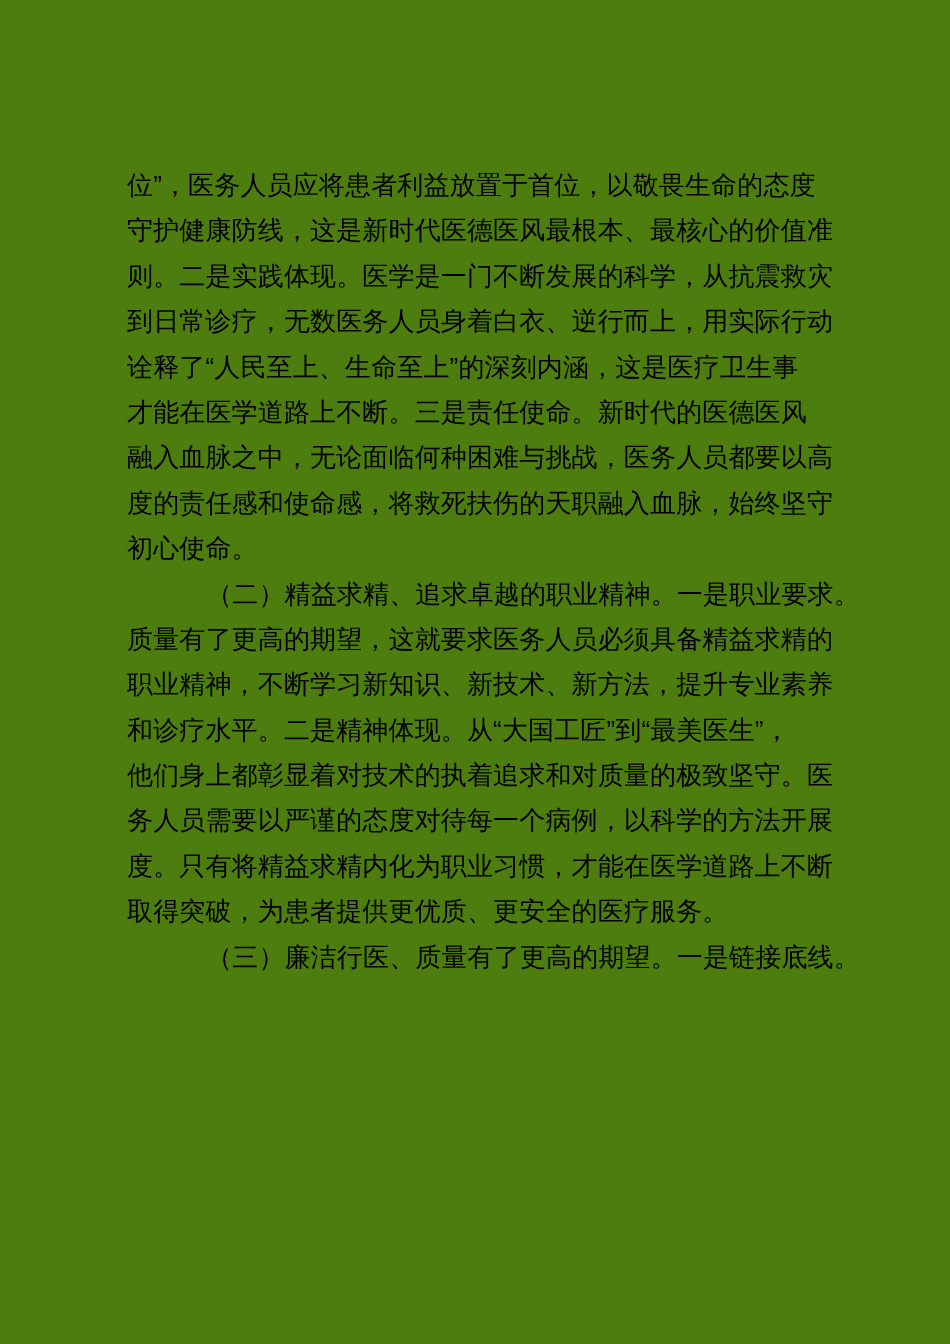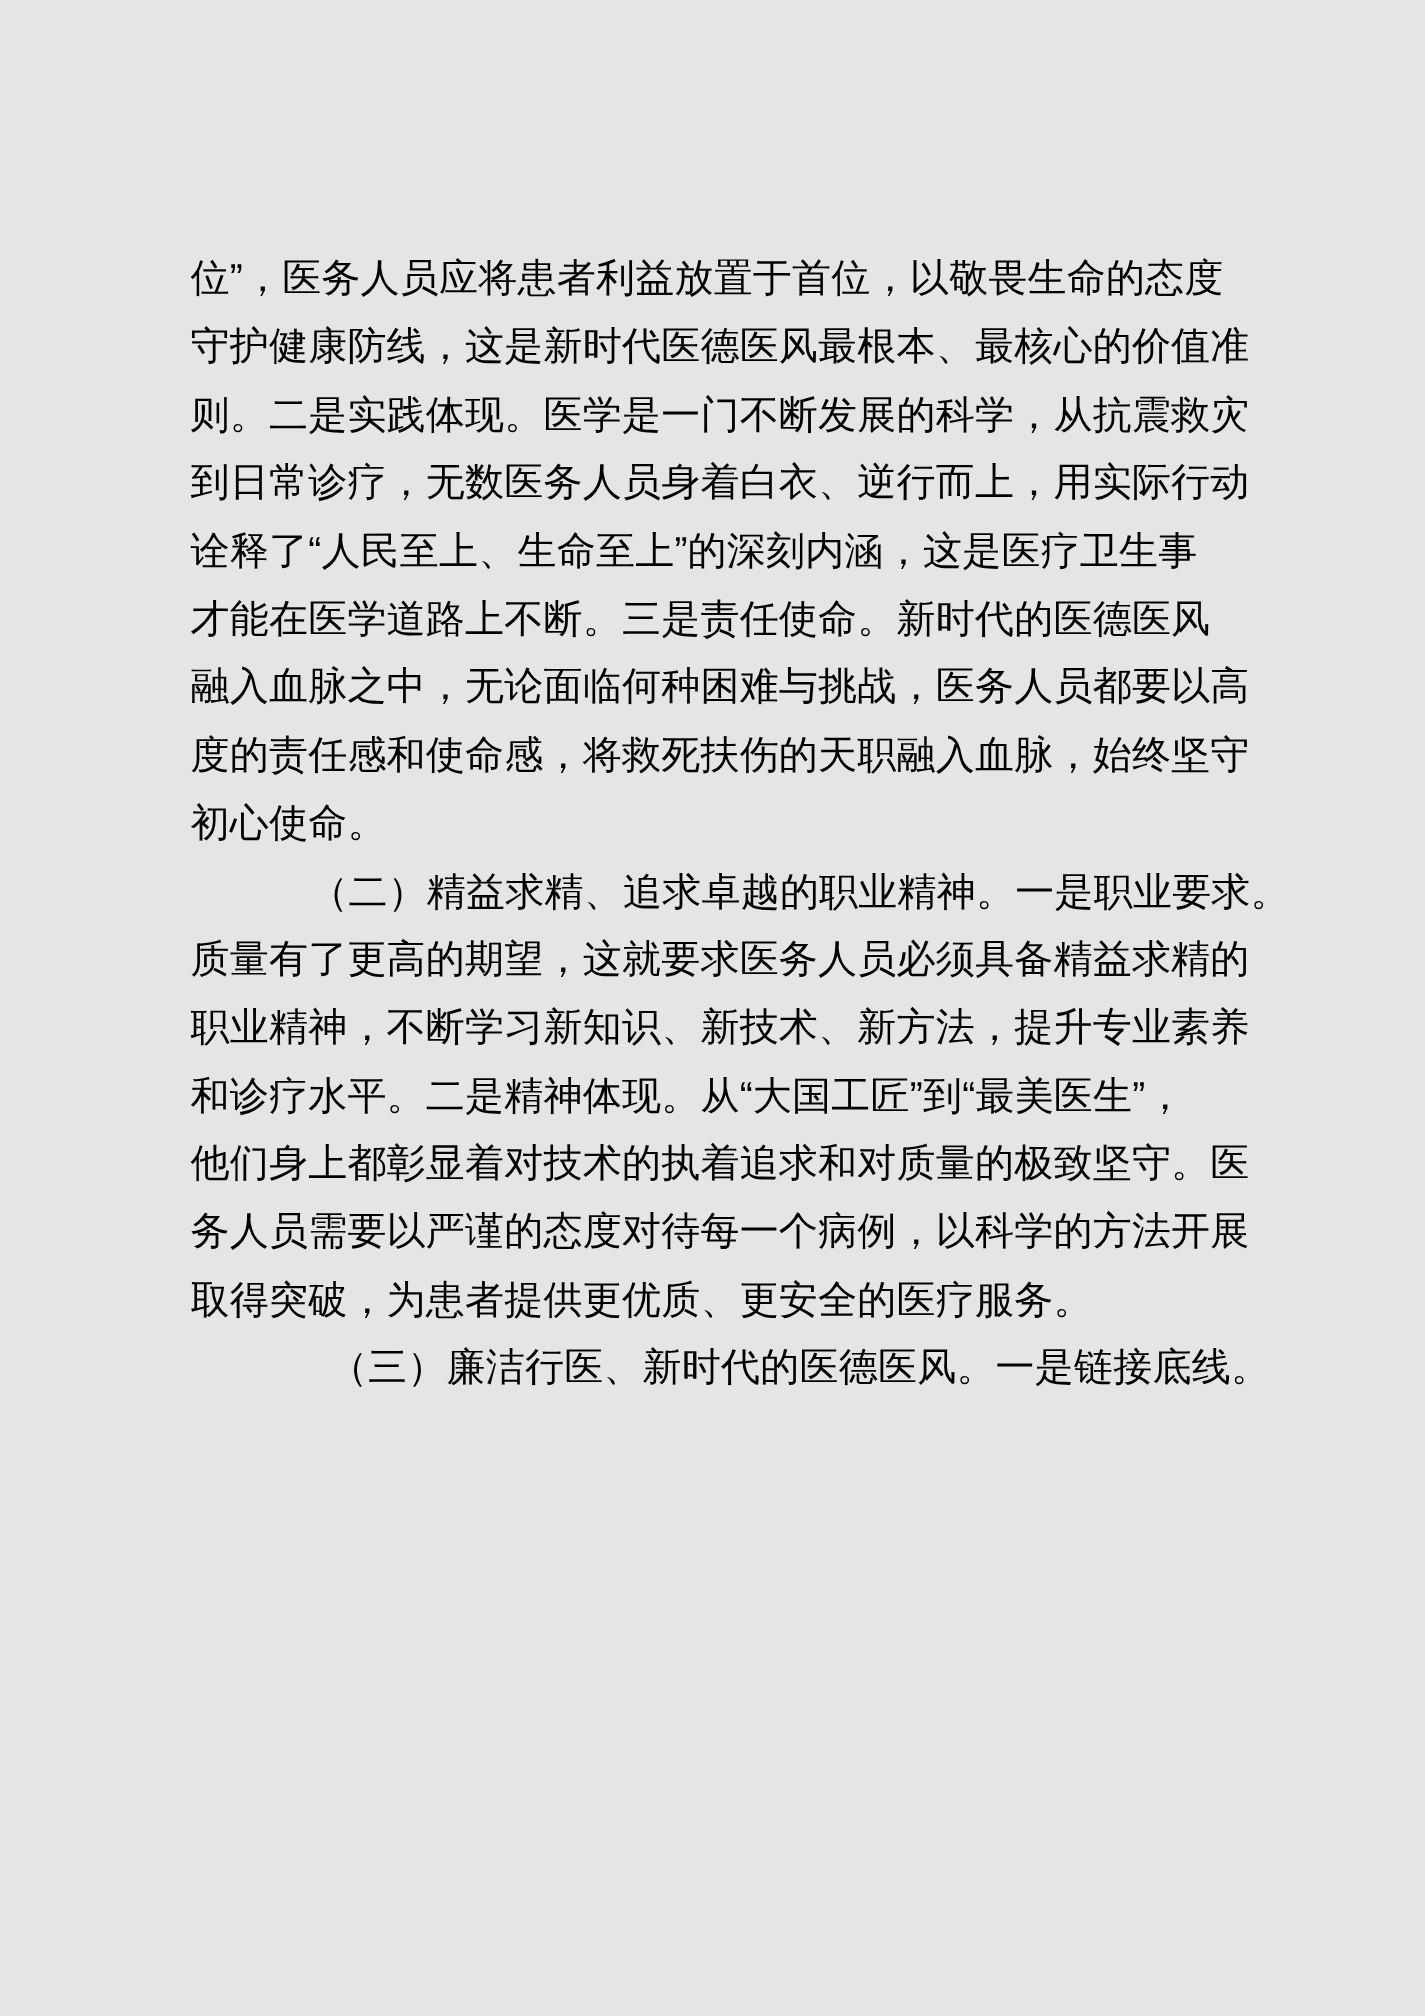--- a/index.html
+++ b/index.html
@@ -9,21 +9,21 @@
   body {
     width: 950px;
     height: 1344px;
     background: #ffffff;
     overflow: hidden;
   }
   .page {
     position: relative;
     width: 950px;
     height: 1344px;
-    background: #e5e5e5;
+    background: #4d7c0f;
   }
   .text-block {
     position: absolute;
     left: 127px;
     top: 163px;
     width: 760px;
     color: #000000;
     font-family: "Liberation Sans", "DejaVu Sans", sans-serif;
     font-size: 26px;
     line-height: 45.4px;
@@ -59,19 +59,20 @@
         <div class="line">度的责任感和使命感，将救死扶伤的天职融入血脉，始终坚守</div>
         <div class="line">初心使命。</div>
       </div>
       <div class="para">
         <div class="line indent">（二）精益求精、追求卓越的职业精神。一是职业要求。</div>
         <div class="line">质量有了更高的期望，这就要求医务人员必须具备精益求精的</div>
         <div class="line">职业精神，不断学习新知识、新技术、新方法，提升专业素养</div>
         <div class="line">和诊疗水平。二是精神体现。从“大国工匠”到“最美医生”，</div>
         <div class="line">他们身上都彰显着对技术的执着追求和对质量的极致坚守。医</div>
         <div class="line">务人员需要以严谨的态度对待每一个病例，以科学的方法开展</div>
+        <div class="line">度。只有将精益求精内化为职业习惯，才能在医学道路上不断</div>
         <div class="line">取得突破，为患者提供更优质、更安全的医疗服务。</div>
       </div>
       <div class="para">
-        <div class="line indent">（三）廉洁行医、新时代的医德医风。一是链接底线。</div>
+        <div class="line indent">（三）廉洁行医、质量有了更高的期望。一是链接底线。</div>
       </div>
     </section>
 </main>
 
 </body></html>

